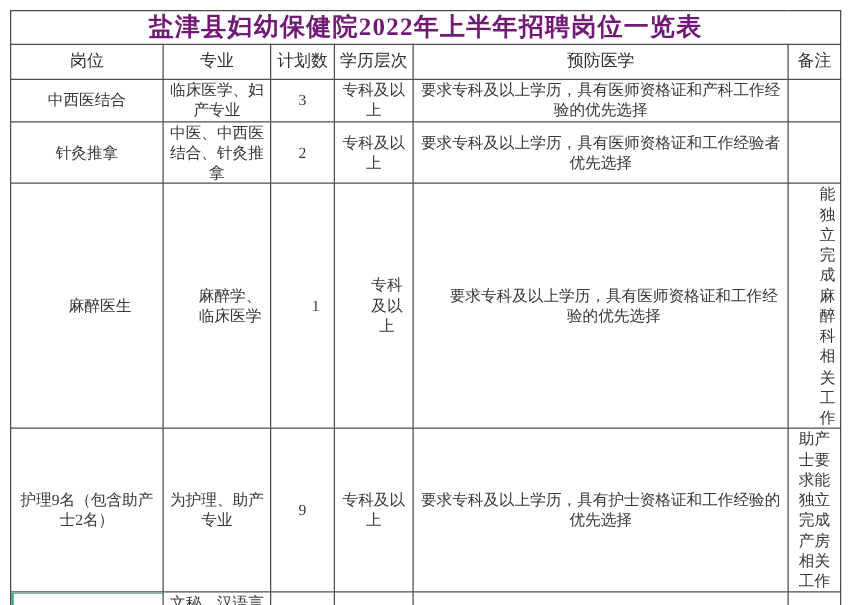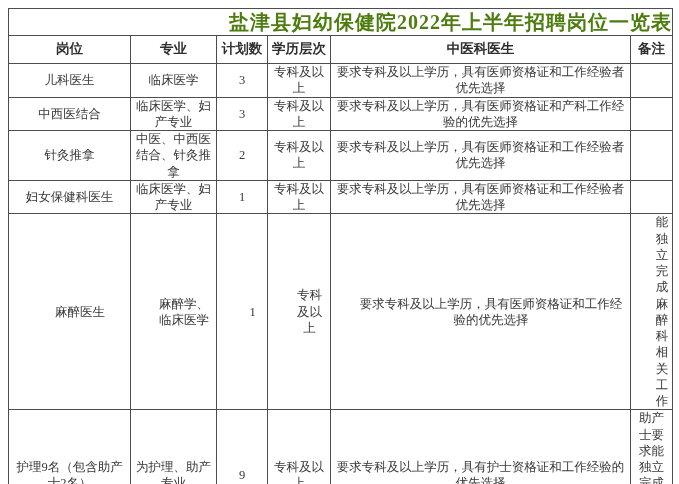--- a/index.html
+++ b/index.html
@@ -26,27 +26,26 @@
     font-size: 12.5px;
     line-height: 1.3;
     font-weight: normal;
     word-break: break-all;
   }
   tr.title-row td {
     height: 25px;
     font-size: 20px;
     font-weight: bold;
     letter-spacing: 1px;
-    color: #4d7c0f;
+    color: #701a75;
     padding: 0;
-    text-align: right;
   }
   tr.header-row th {
     height: 27px;
-    font-weight: bold;
+    font-weight: normal;
     font-size: 13.5px;
     line-height: 1.1;
     color: #2f2f2f;
   }
   tr.r-ped      td { height: 32px; }
   tr.r-obs      td { height: 32px; }
   tr.r-tcm      td { height: 46px; }
   tr.r-whc      td { height: 32px; }
   tr.r-ane      td { height: 53px; padding-left: 24px; }
   tr.r-mch      td { height: 32px; }
@@ -75,59 +74,43 @@
     <tbody>
         <tr class="title-row">
       <td colspan="6">盐津县妇幼保健院2022年上半年招聘岗位一览表</td>
     </tr>
 
     <tr class="header-row">
       <th>岗位</th>
       <th>专业</th>
       <th>计划数</th>
       <th>学历层次</th>
-      <th>中医科医生</th>
+      <th>预防医学</th>
       <th>备注</th>
     </tr>
 
-    <tr class="r-ped">
-      <td>儿科医生</td>
-      <td>临床医学</td>
-      <td>3</td>
-      <td>专科及以上</td>
-      <td>要求专科及以上学历，具有医师资格证和工作经验者优先选择</td>
-      <td class="remark-cell"></td>
-    </tr>
 
     <tr class="r-obs">
       <td>中西医结合</td>
       <td>临床医学、妇产专业</td>
       <td>3</td>
       <td>专科及以上</td>
       <td class="req-small">要求专科及以上学历，具有医师资格证和产科工作经验的优先选择</td>
       <td class="remark-cell"></td>
     </tr>
 
     <tr class="r-tcm">
       <td>针灸推拿</td>
       <td>中医、中西医结合、针灸推拿</td>
       <td>2</td>
       <td>专科及以上</td>
       <td>要求专科及以上学历，具有医师资格证和工作经验者优先选择</td>
       <td class="remark-cell"></td>
     </tr>
 
-    <tr class="r-whc">
-      <td>妇女保健科医生</td>
-      <td>临床医学、妇产专业</td>
-      <td>1</td>
-      <td>专科及以上</td>
-      <td>要求专科及以上学历，具有医师资格证和工作经验者优先选择</td>
-      <td class="remark-cell"></td>
-    </tr>
 
     <tr class="r-ane">
       <td>麻醉医生</td>
       <td>麻醉学、临床医学</td>
       <td>1</td>
       <td>专科及以上</td>
       <td>要求专科及以上学历，具有医师资格证和工作经验的优先选择</td>
       <td class="remark-cell">能独立完成麻醉科相关工作</td>
     </tr>
 

